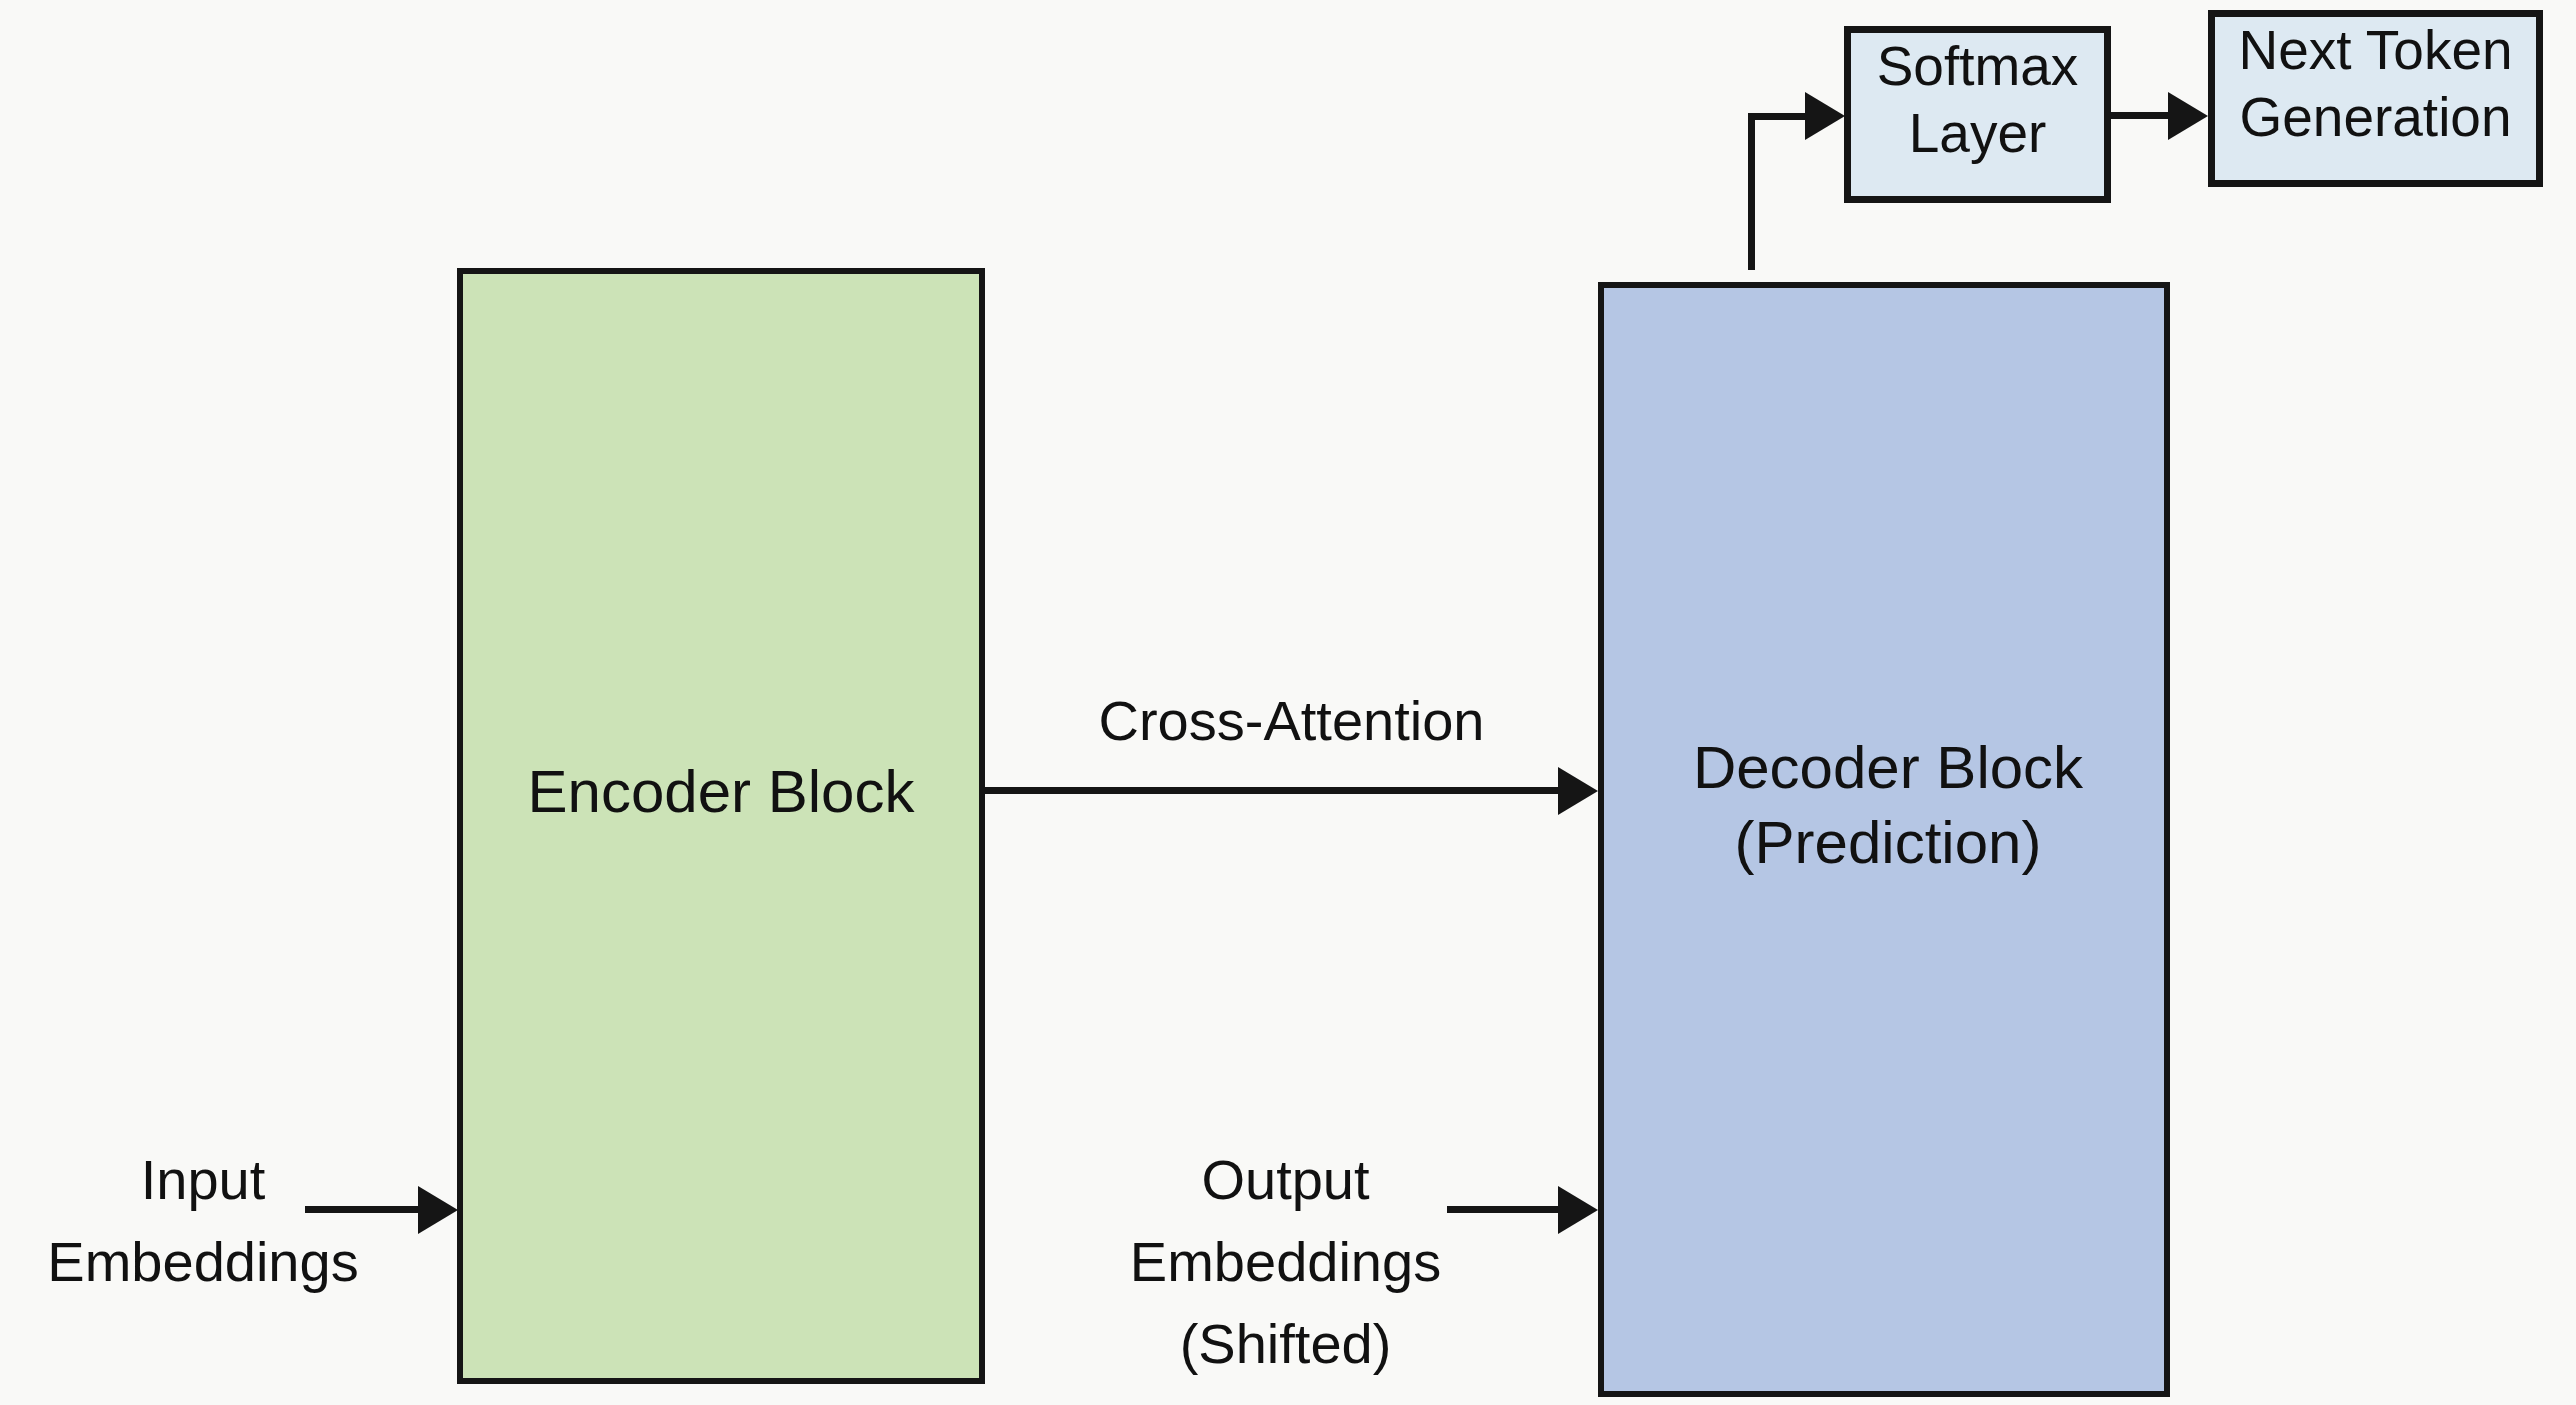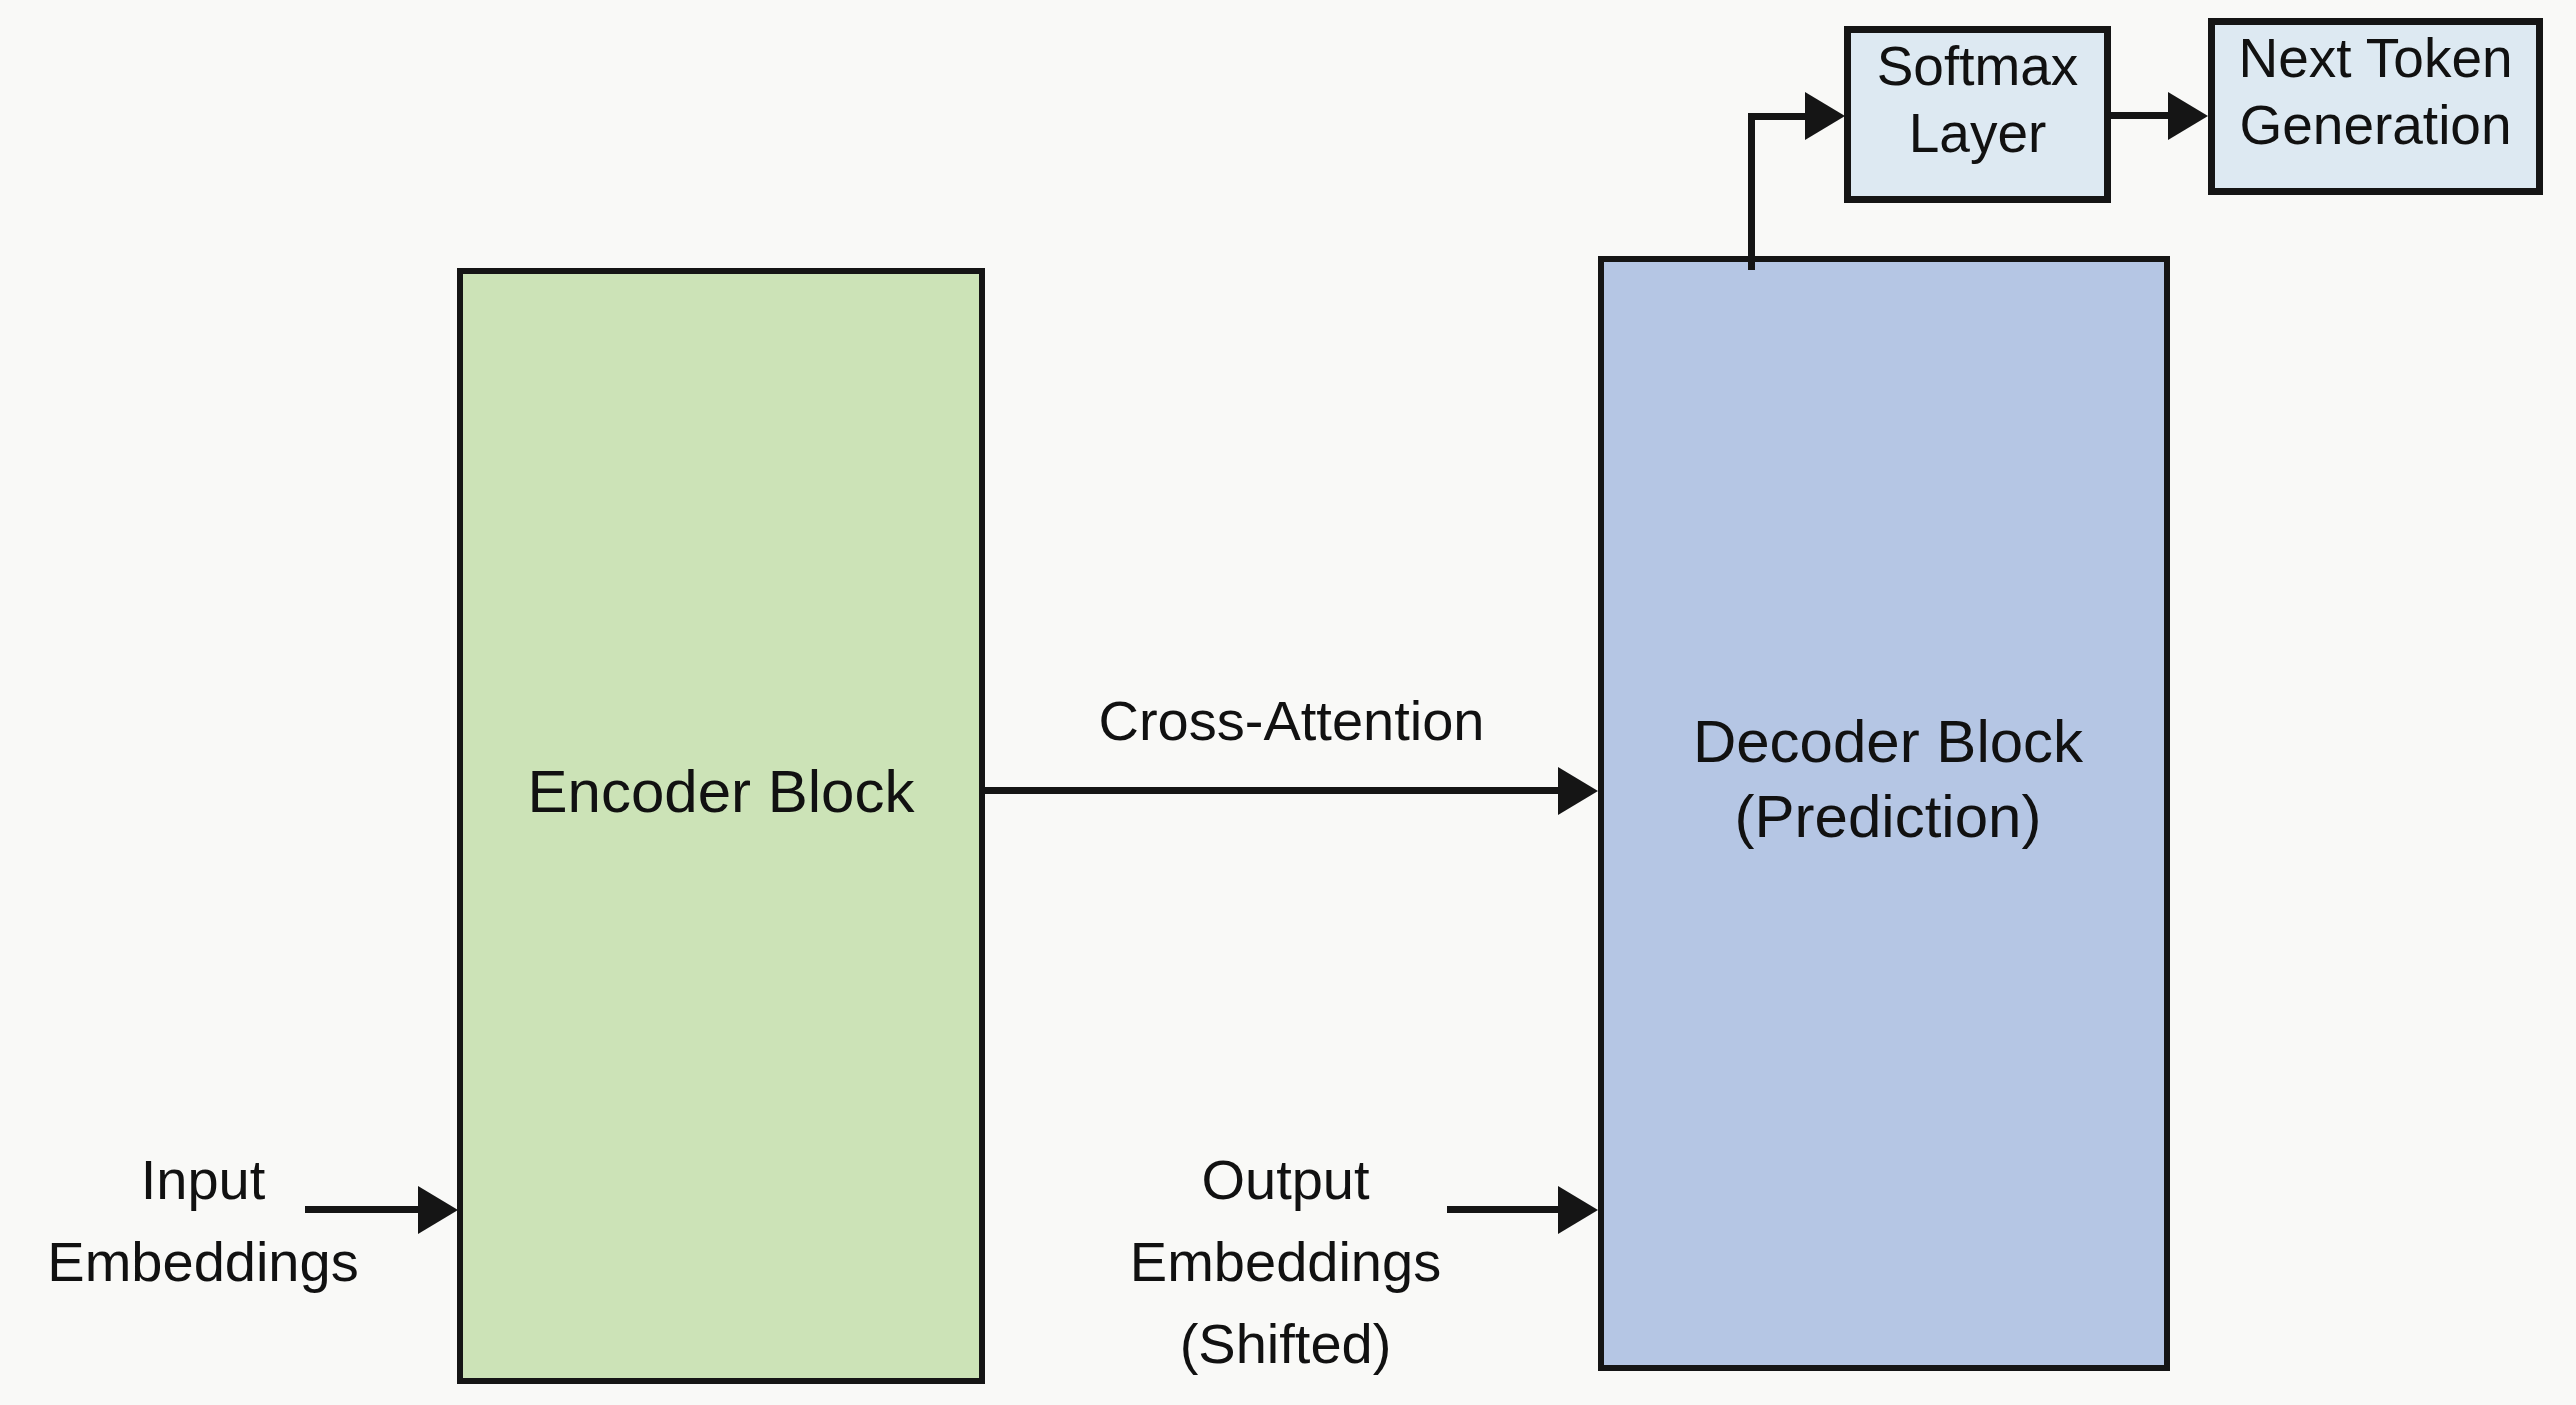--- a/index.html
+++ b/index.html
@@ -31,41 +31,41 @@
     display: flex;
     align-items: center;
     justify-content: center;
     text-align: center;
   }
   .block.encoder {
     left: 457px; top: 268px; width: 528px; height: 1116px;
     background: var(--encoder-fill);
   }
   .block.decoder {
-    left: 1598px; top: 256px; width: 572px; height: 1115px;
+    left: 1598px; top: 282px; width: 572px; height: 1115px;
     background: var(--decoder-fill);
     padding-left: 8px;
   }
   .block-label {
     font-size: 60px;
     line-height: 75px;
     transform: translateY(-35px);
     white-space: nowrap;
   }
   .small-box {
     position: absolute;
     border: 7.3px solid var(--line-color);
     background: var(--small-box-fill);
     display: flex;
     align-items: flex-start;
     justify-content: center;
     text-align: center;
   }
   .small-box.softmax { left: 1844px; top: 25.6px; width: 267px; height: 177px; }
-  .small-box.nexttoken { left: 2208px; top: 18px; width: 335px; height: 177px; }
+  .small-box.nexttoken { left: 2208px; top: 10px; width: 335px; height: 177px; }
   .small-label {
     font-size: 55px;
     line-height: 67px;
     white-space: nowrap;
   }
   .free-label {
     position: absolute;
     font-size: 56px;
     line-height: 82px;
     text-align: center;

